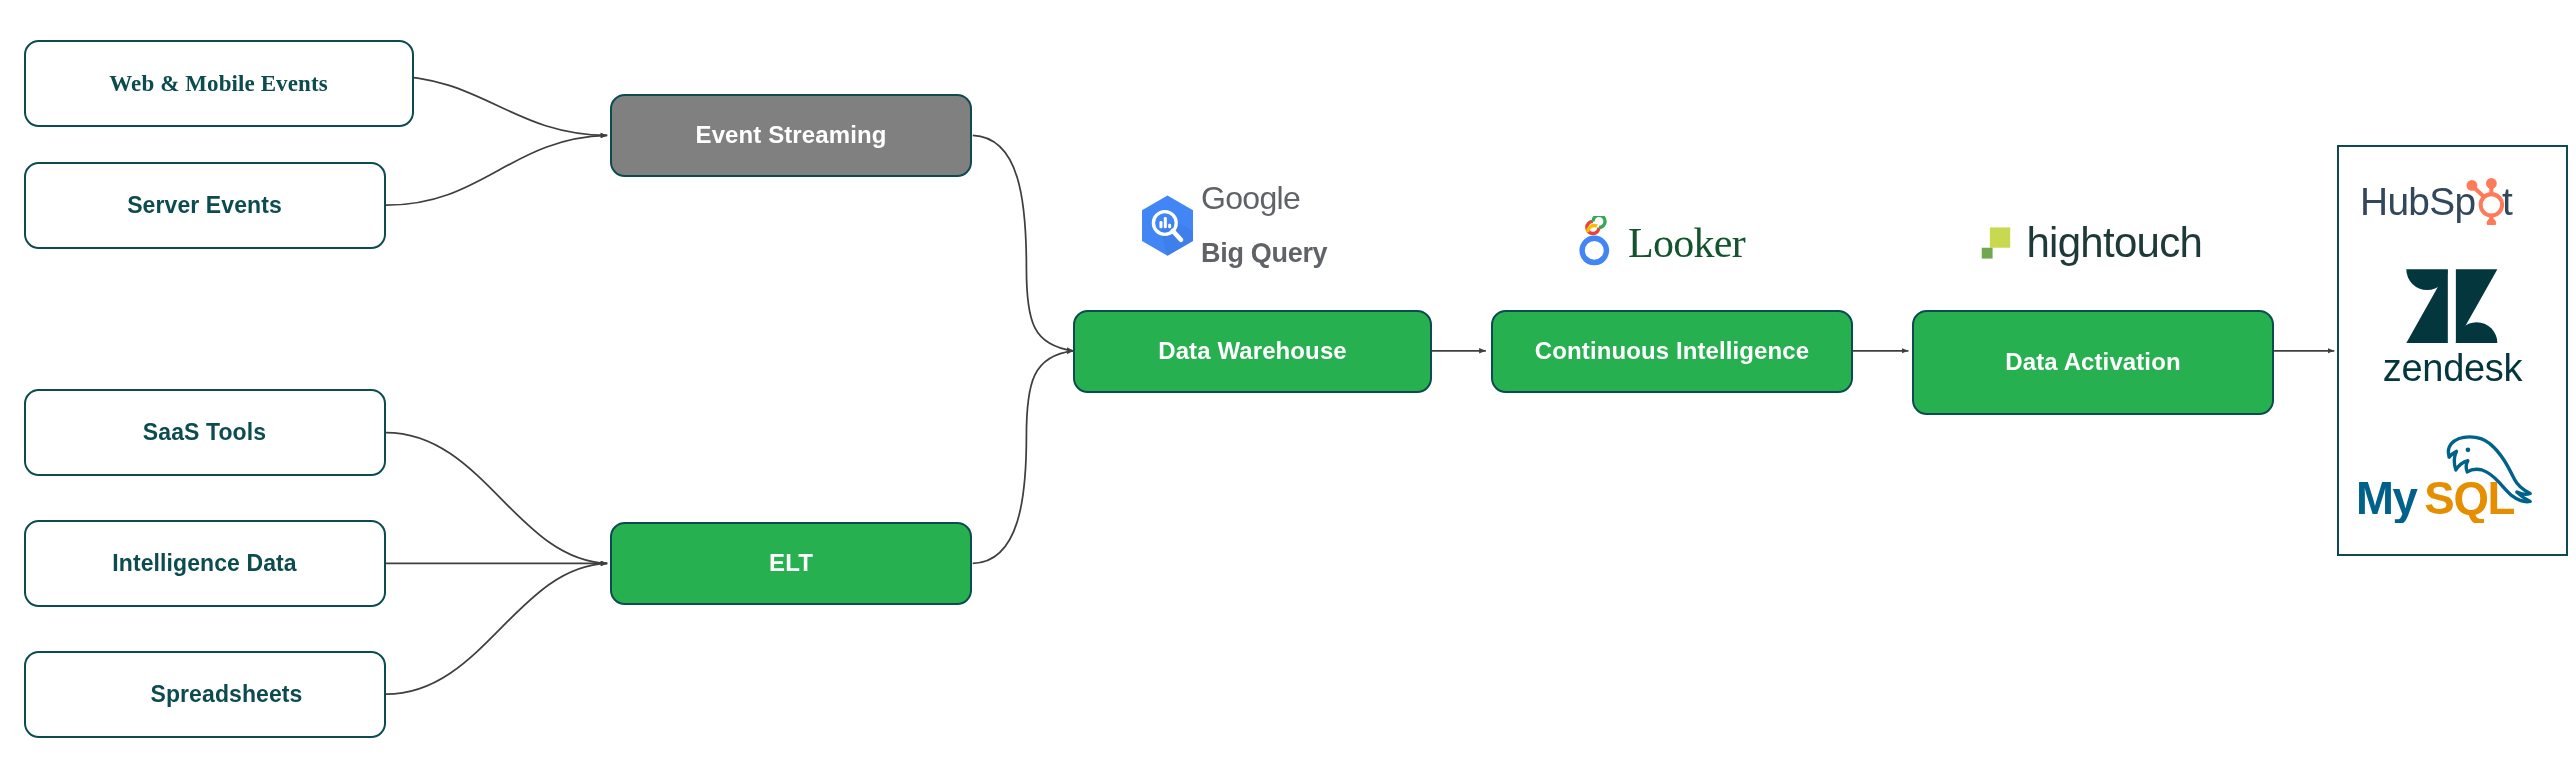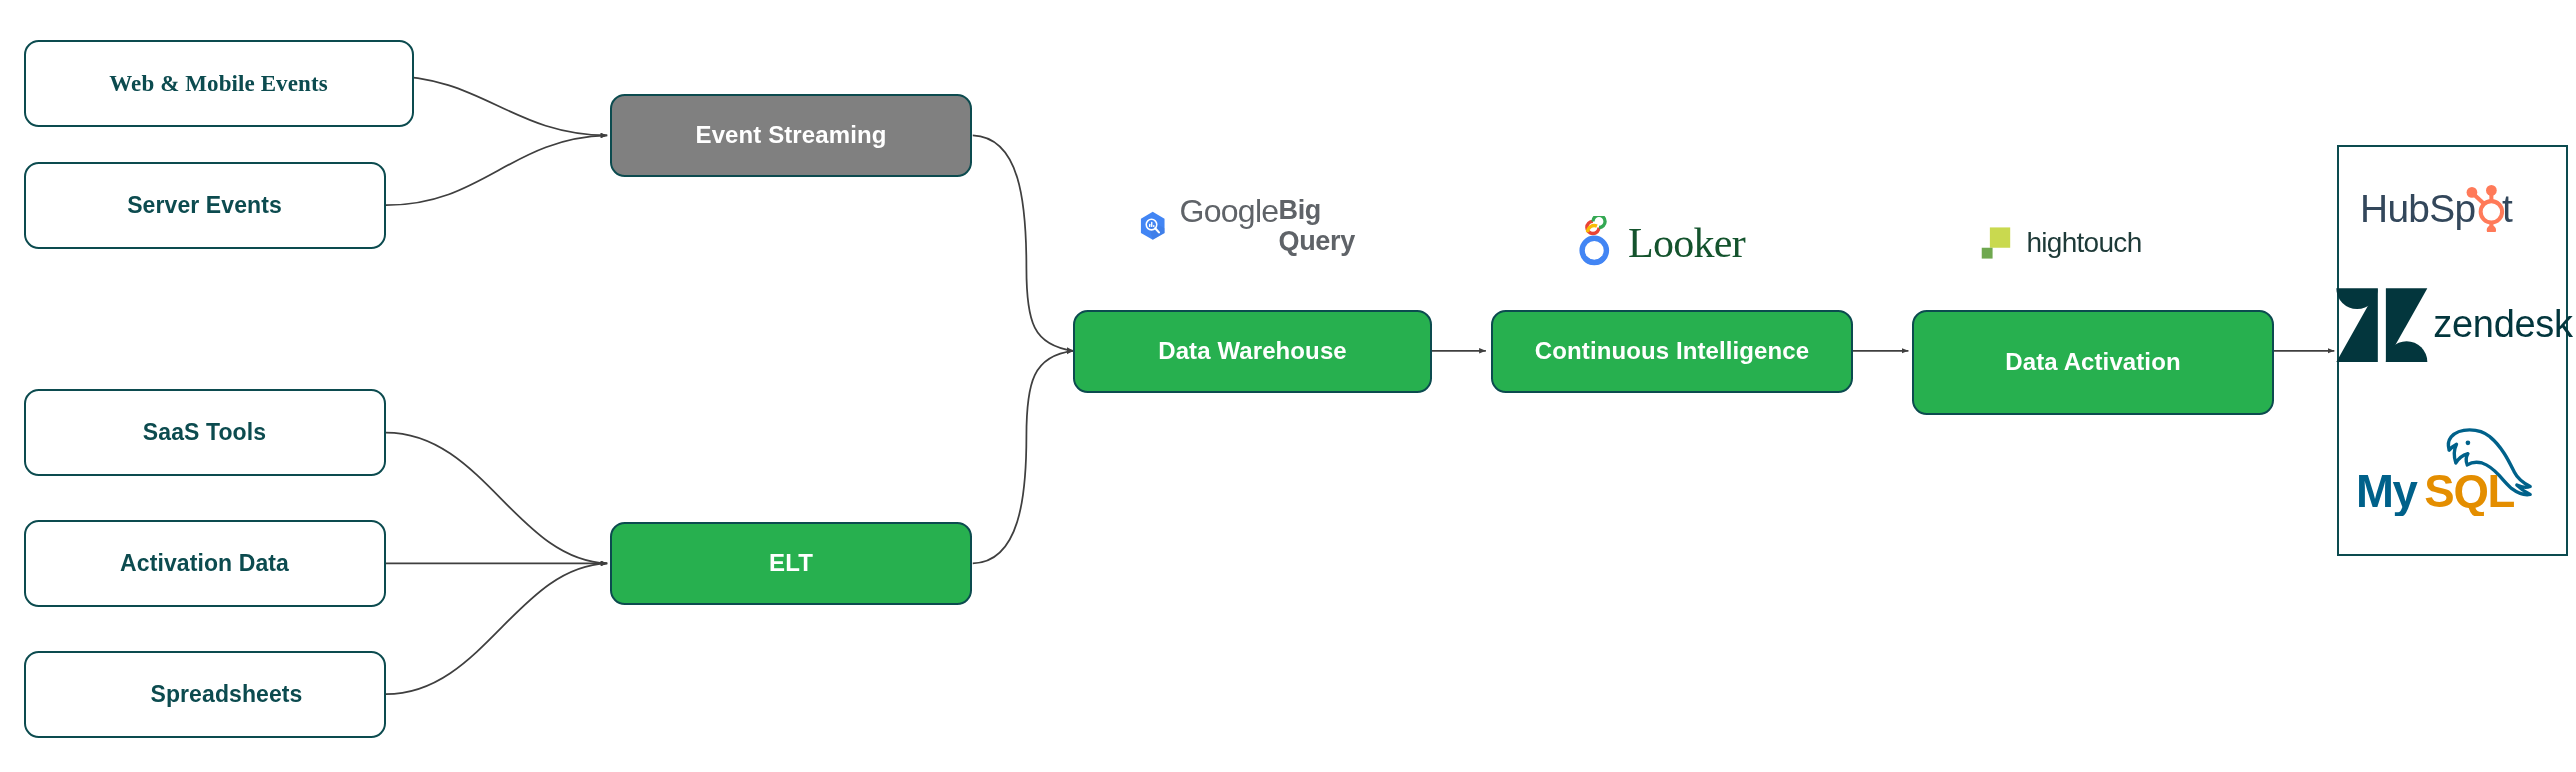--- a/index.html
+++ b/index.html
@@ -123,21 +123,21 @@
 
   <div class="node source" style="left:23.5px; top:162px; width:362px; height:87px;">
     <span class="node-label">Server Events</span>
   </div>
 
   <div class="node source" style="left:23.5px; top:389px; width:362px; height:87px;">
     <span class="node-label">SaaS Tools</span>
   </div>
 
   <div class="node source" style="left:23.5px; top:520px; width:362px; height:87px;">
-    <span class="node-label">Activation Data</span>
+    <span class="node-label">Intelligence Data</span>
   </div>
 
   <div class="node source" style="left:23.5px; top:651px; width:362px; height:87px;padding-left:44px;">
     <span class="node-label">Spreadsheets</span>
   </div>
 
   <div class="node gray" style="left:610px; top:94px; width:362px; height:83px;">
     <span class="node-label">Event Streaming</span>
   </div>
 
@@ -164,21 +164,21 @@
       <g fill="none" stroke="#ffffff" stroke-width="5">
         <circle cx="37" cy="43" r="17"></circle>
         <line x1="49" y1="55" x2="61" y2="68" stroke-linecap="round" stroke-width="7"></line>
       </g>
       <g fill="#ffffff">
         <rect x="29" y="40" width="4.5" height="11" rx="2"></rect>
         <rect x="35.5" y="34" width="4.5" height="17" rx="2"></rect>
         <rect x="42" y="44" width="4.5" height="7" rx="2"></rect>
       </g>
     </svg>
-    <div style="margin-left:14px; display:flex; flex-direction:row; justify-content:center;">
+    <div style="margin-left:6px; display:flex; flex-direction:column; justify-content:center;gap:24px;">
       <span style="font-family:'Liberation Sans',sans-serif; font-size:32px; color:#5F6368; line-height:1; letter-spacing:-0.7px;">Google</span>
       <span style="font-family:'Liberation Sans',sans-serif; font-size:27px; color:#5F6368; line-height:1.15; letter-spacing:-0.3px;font-weight:bold;">Big Query</span>
     </div>
   </div>
 
   <div class="logo" style="left:1578px; top:213px; width:201px; height:60px;">
     <svg width="42" height="54" viewBox="0 0 62 80">
       <path d="M22,8 a9,9 0 1 0 9,9" fill="none" stroke="#EA4335" stroke-width="5"></path>
       <path d="M31,17 a9,9 0 1 0 -9,-9" fill="none" stroke="#34A853" stroke-width="5"></path>
       <path d="M14,24 a10,10 0 0 1 14,-9" fill="none" stroke="#FBBC04" stroke-width="5"></path>
@@ -186,21 +186,21 @@
       <path d="M10,62 a18,18 0 0 0 28,0" fill="none" stroke="#4285F4" stroke-width="8"></path>
     </svg>
     <span style="margin-left:8px; font-family:Liberation Serif, serif; font-size:42px; color:#14532d; letter-spacing:-0.7px;">Looker</span>
   </div>
 
   <div class="logo" style="left:1979px; top:216px; width:268px; height:54px;">
     <svg width="38" height="42" viewBox="0 0 56 62">
       <rect x="16" y="8" width="30" height="30" fill="#C9D94F"></rect>
       <rect x="4" y="38" width="16" height="16" fill="#6FA84F"></rect>
     </svg>
-    <span style="margin-left:9.4px; font-family:'Liberation Sans',sans-serif; font-size:28px; font-weight:500; color:#1E3A38; letter-spacing:-0.7px;">hightouch</span>
+    <span style="margin-left:9.4px; font-family:'Liberation Sans',sans-serif; font-size:42px; font-weight:500; color:#1E3A38; letter-spacing:-0.7px;">hightouch</span>
   </div>
 
   <div class="dest-panel" style="left:2337px; top:145px; width:231px; height:411px;">
 
     <div style="display:flex; align-items:center; height:47px;">
       <svg width="185" height="47" viewBox="0 0 276 70">
         <text x="0" y="55" font-family="'Liberation Sans',sans-serif" font-size="58" font-weight="500" fill="#33475B" letter-spacing="-1">HubSp</text>
         <text x="212" y="55" font-family="'Liberation Sans',sans-serif" font-size="58" font-weight="500" fill="#33475B" letter-spacing="-1">t</text>
 
         <g stroke="#FF7A59" stroke-width="6" fill="none">
@@ -210,21 +210,21 @@
           <line x1="196" y1="56" x2="196" y2="66"></line>
         </g>
         <g fill="#FF7A59">
           <circle cx="167" cy="11" r="8"></circle>
           <circle cx="196" cy="8" r="8"></circle>
           <circle cx="196" cy="67" r="7"></circle>
         </g>
       </svg>
     </div>
 
-    <div style="display:flex; align-items:center;">
+    <div style="display:flex; flex-direction:column; align-items:center;">
       <svg width="101" height="87" viewBox="0 0 150 130">
         <g fill="#03363D">
           <path d="M68,8 L68,118 L6,118 Z"></path>
           <path d="M6,8 L68,8 A31,31 0 0 1 6,8 Z"></path>
           <path d="M80,118 L80,8 L142,8 Z"></path>
           <path d="M142,118 L80,118 A31,31 0 0 1 142,118 Z"></path>
         </g>
       </svg>
       <span style="font-family:'Liberation Sans',sans-serif; font-size:38px; color:#03363D; letter-spacing:-0.3px; margin-top:-4px;">zendesk</span>
     </div>

